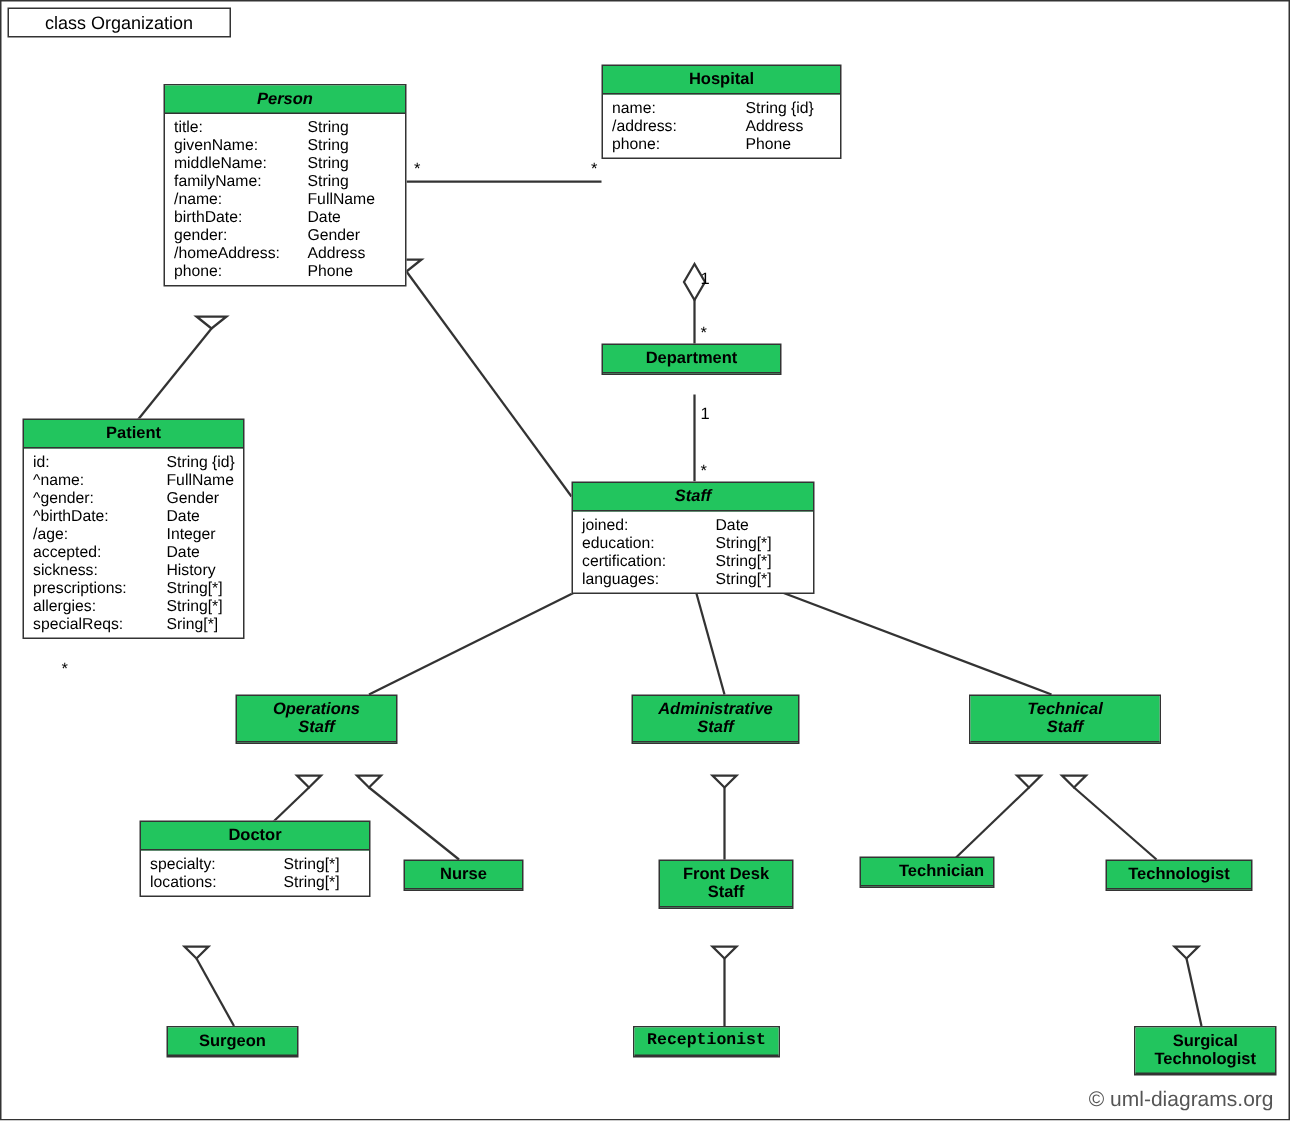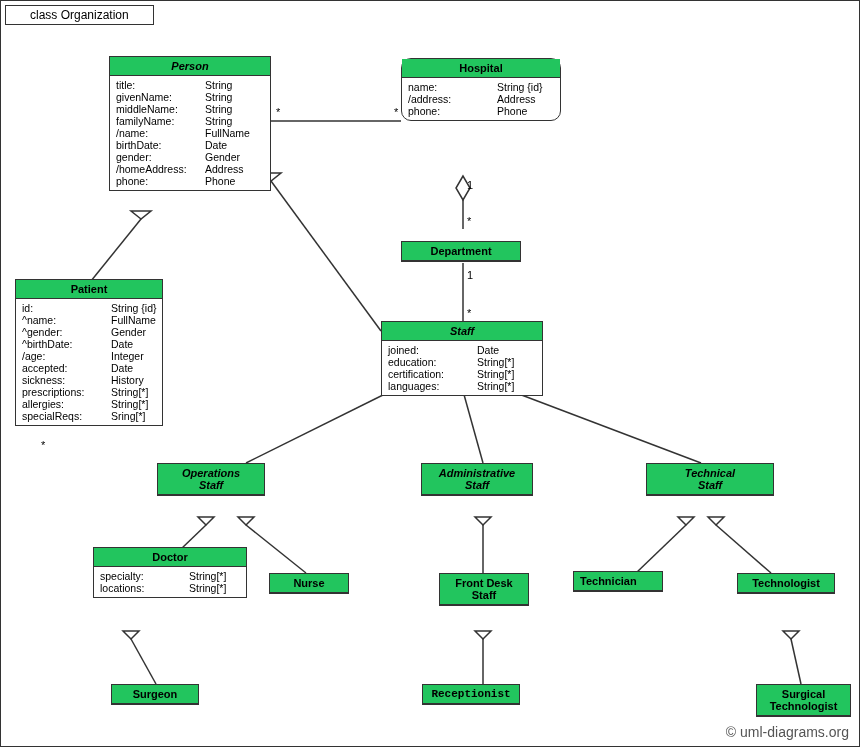--- a/index.html
+++ b/index.html
@@ -171,21 +171,21 @@
           <span class="attr-name">/homeAddress:</span>
           <span class="attr-type">Address</span>
         </div>
       <div class="attr-row">
           <span class="attr-name">phone:</span>
           <span class="attr-type">Phone</span>
         </div>
     </div>
   </div>
 
-  <div class="uml-class" style="left:400px; top:57px; width:160px;border-radius:10px;">
+  <div class="uml-class" style="left:400px; top:42px; width:160px;">
     <div class="class-name">Hospital</div>
     <div class="class-attrs">
       <div class="attr-row">
           <span class="attr-name">name:</span>
           <span class="attr-type">String {id}</span>
         </div>
       <div class="attr-row">
           <span class="attr-name">/address:</span>
           <span class="attr-type">Address</span>
         </div>
@@ -235,21 +235,21 @@
           <span class="attr-name">allergies:</span>
           <span class="attr-type">String[*]</span>
         </div>
       <div class="attr-row">
           <span class="attr-name">specialReqs:</span>
           <span class="attr-type">Sring[*]</span>
         </div>
     </div>
   </div>
 
-  <div class="uml-class" style="left:400px; top:228px; width:120px; text-align:center;margin-top:12px;">
+  <div class="uml-class" style="left:400px; top:228px; width:120px; text-align:center;">
     <div class="class-name">Department</div>
   </div>
 
   <div class="uml-class" style="left:380px; top:320px; width:162px;">
     <div class="class-name italic">Staff</div>
     <div class="class-attrs">
       <div class="attr-row">
           <span class="attr-name">joined:</span>
           <span class="attr-type">Date</span>
         </div>
@@ -299,21 +299,21 @@
 
   <div class="uml-class" style="left:268px; top:572px; width:80px; text-align:center;">
     <div class="class-name">Nurse</div>
   </div>
 
   <div class="uml-class" style="left:438px; top:572px; width:90px; ">
     <div class="class-name" style="white-space:pre-line;">Front Desk
 Staff</div>
   </div>
 
-  <div class="uml-class" style="left:572px; top:570px; width:90px; text-align:left;">
+  <div class="uml-class" style="left:572px; top:570px; width:90px; text-align:right;">
     <div class="class-name">Technician</div>
   </div>
 
   <div class="uml-class" style="left:736px; top:572px; width:98px; text-align:center;">
     <div class="class-name">Technologist</div>
   </div>
 
   <div class="uml-class" style="left:110px; top:683px; width:88px; text-align:center;">
     <div class="class-name">Surgeon</div>
   </div>

